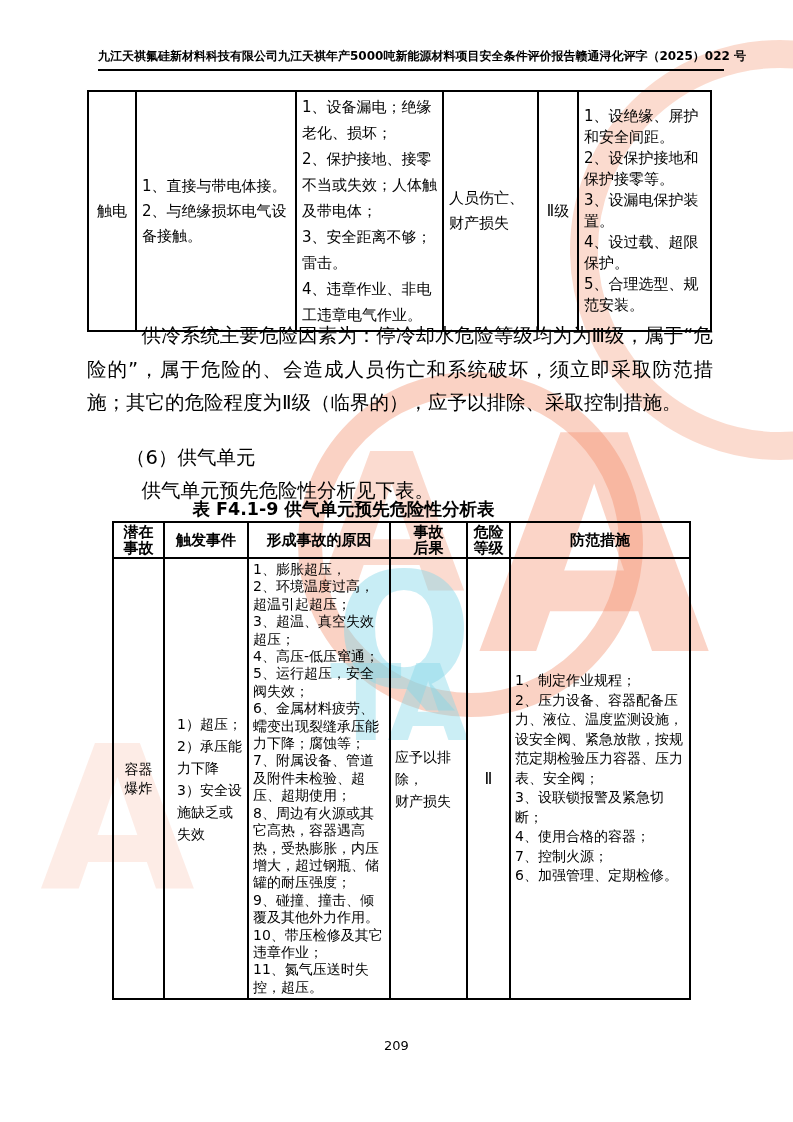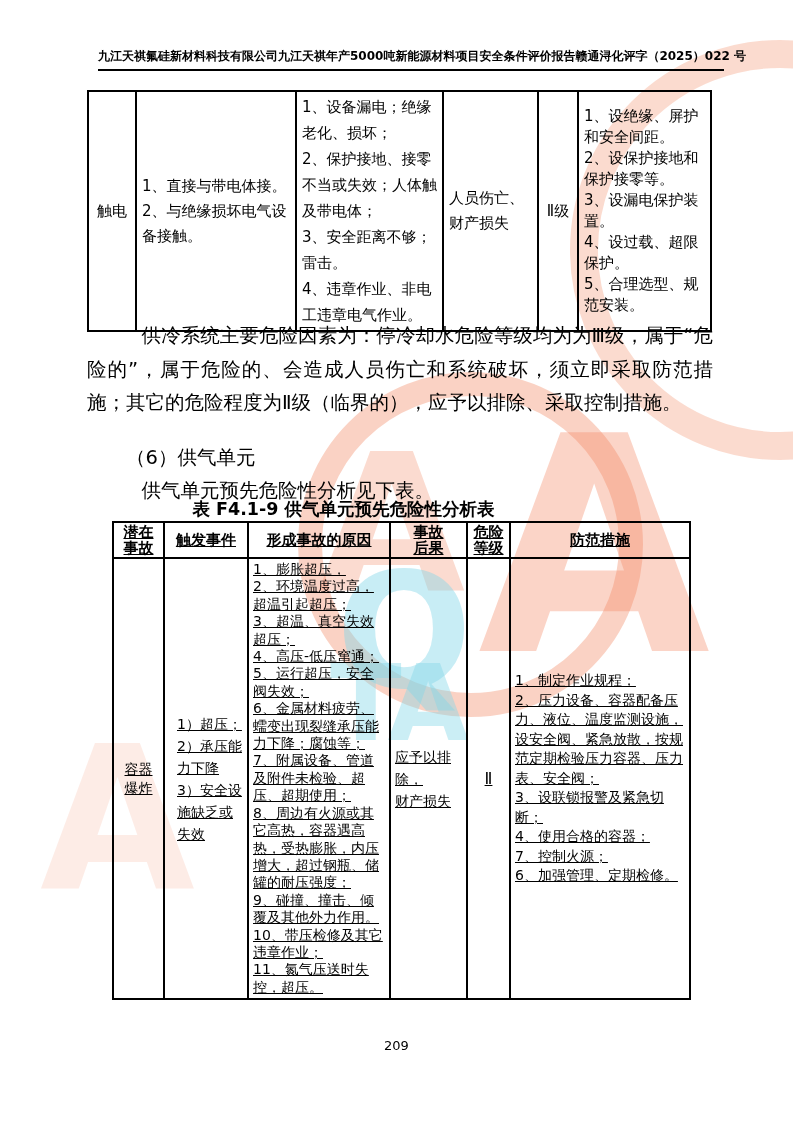--- a/index.html
+++ b/index.html
@@ -54,21 +54,21 @@
     font-size:19.5px; line-height:33.5px; text-align:justify;
     text-indent:2.8em;
   }
   .sec-heading { position:absolute; left:87px; top:444px; font-size:19.5px; text-indent:2em; width:626px; }
   .sec-intro   { position:absolute; left:87px; top:477px; font-size:19.5px; text-indent:2.8em; width:626px; }
   .t2-title {
     position:absolute; left:0; top:497px; width:687px;
     text-align:center; font-weight:bold; font-size:17.5px;
   }
   
-  .t2 { position:absolute; left:112px; top:521px; width:577px;text-decoration:underline; }
+  .t2 { position:absolute; left:112px; top:521px; width:577px; }
   .t2 th {
     font-size:15px; font-weight:bold; text-align:center;
     padding:1px 1px; line-height:16px; height:36px; white-space:pre-line;
     vertical-align:middle;
   }
   .t2 td { font-size:14px; padding:2px 4px; height:436px; }
   .t2 .c-acc   { text-align:center; vertical-align:middle; line-height:19px; }
   .t2 .c-trig  { vertical-align:middle; line-height:22px; padding-left:12px; }
   .t2 .c-cause { vertical-align:top; line-height:17.4px;margin-top:31px; }
   .t2 .c-cons  { vertical-align:middle; line-height:22px; }

